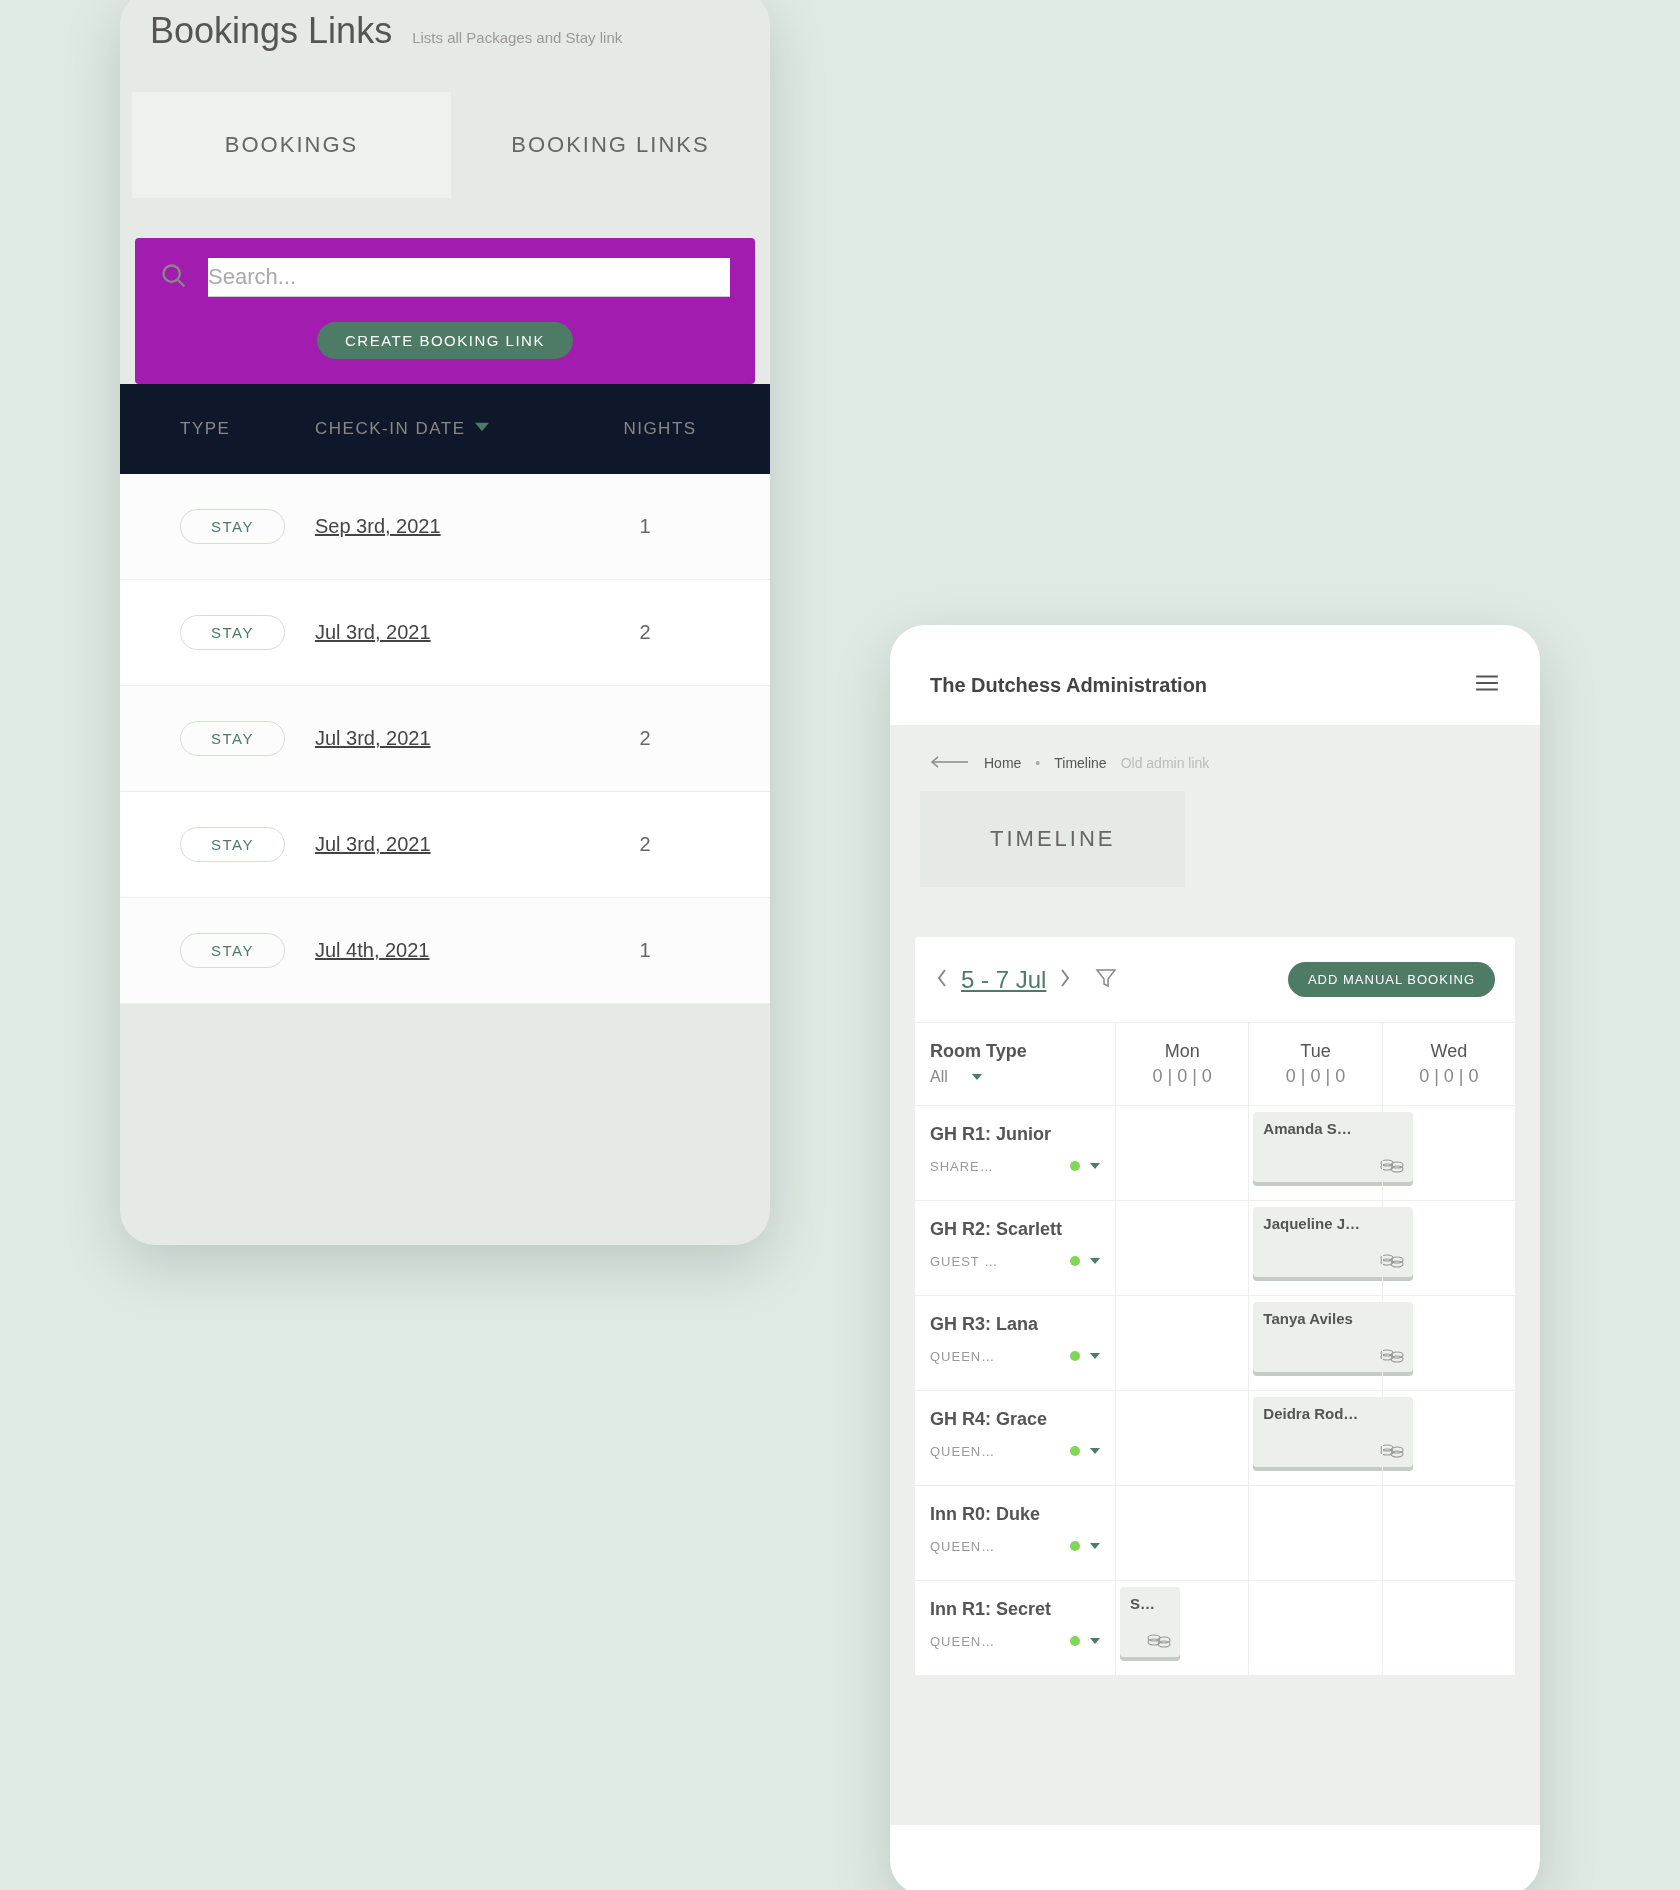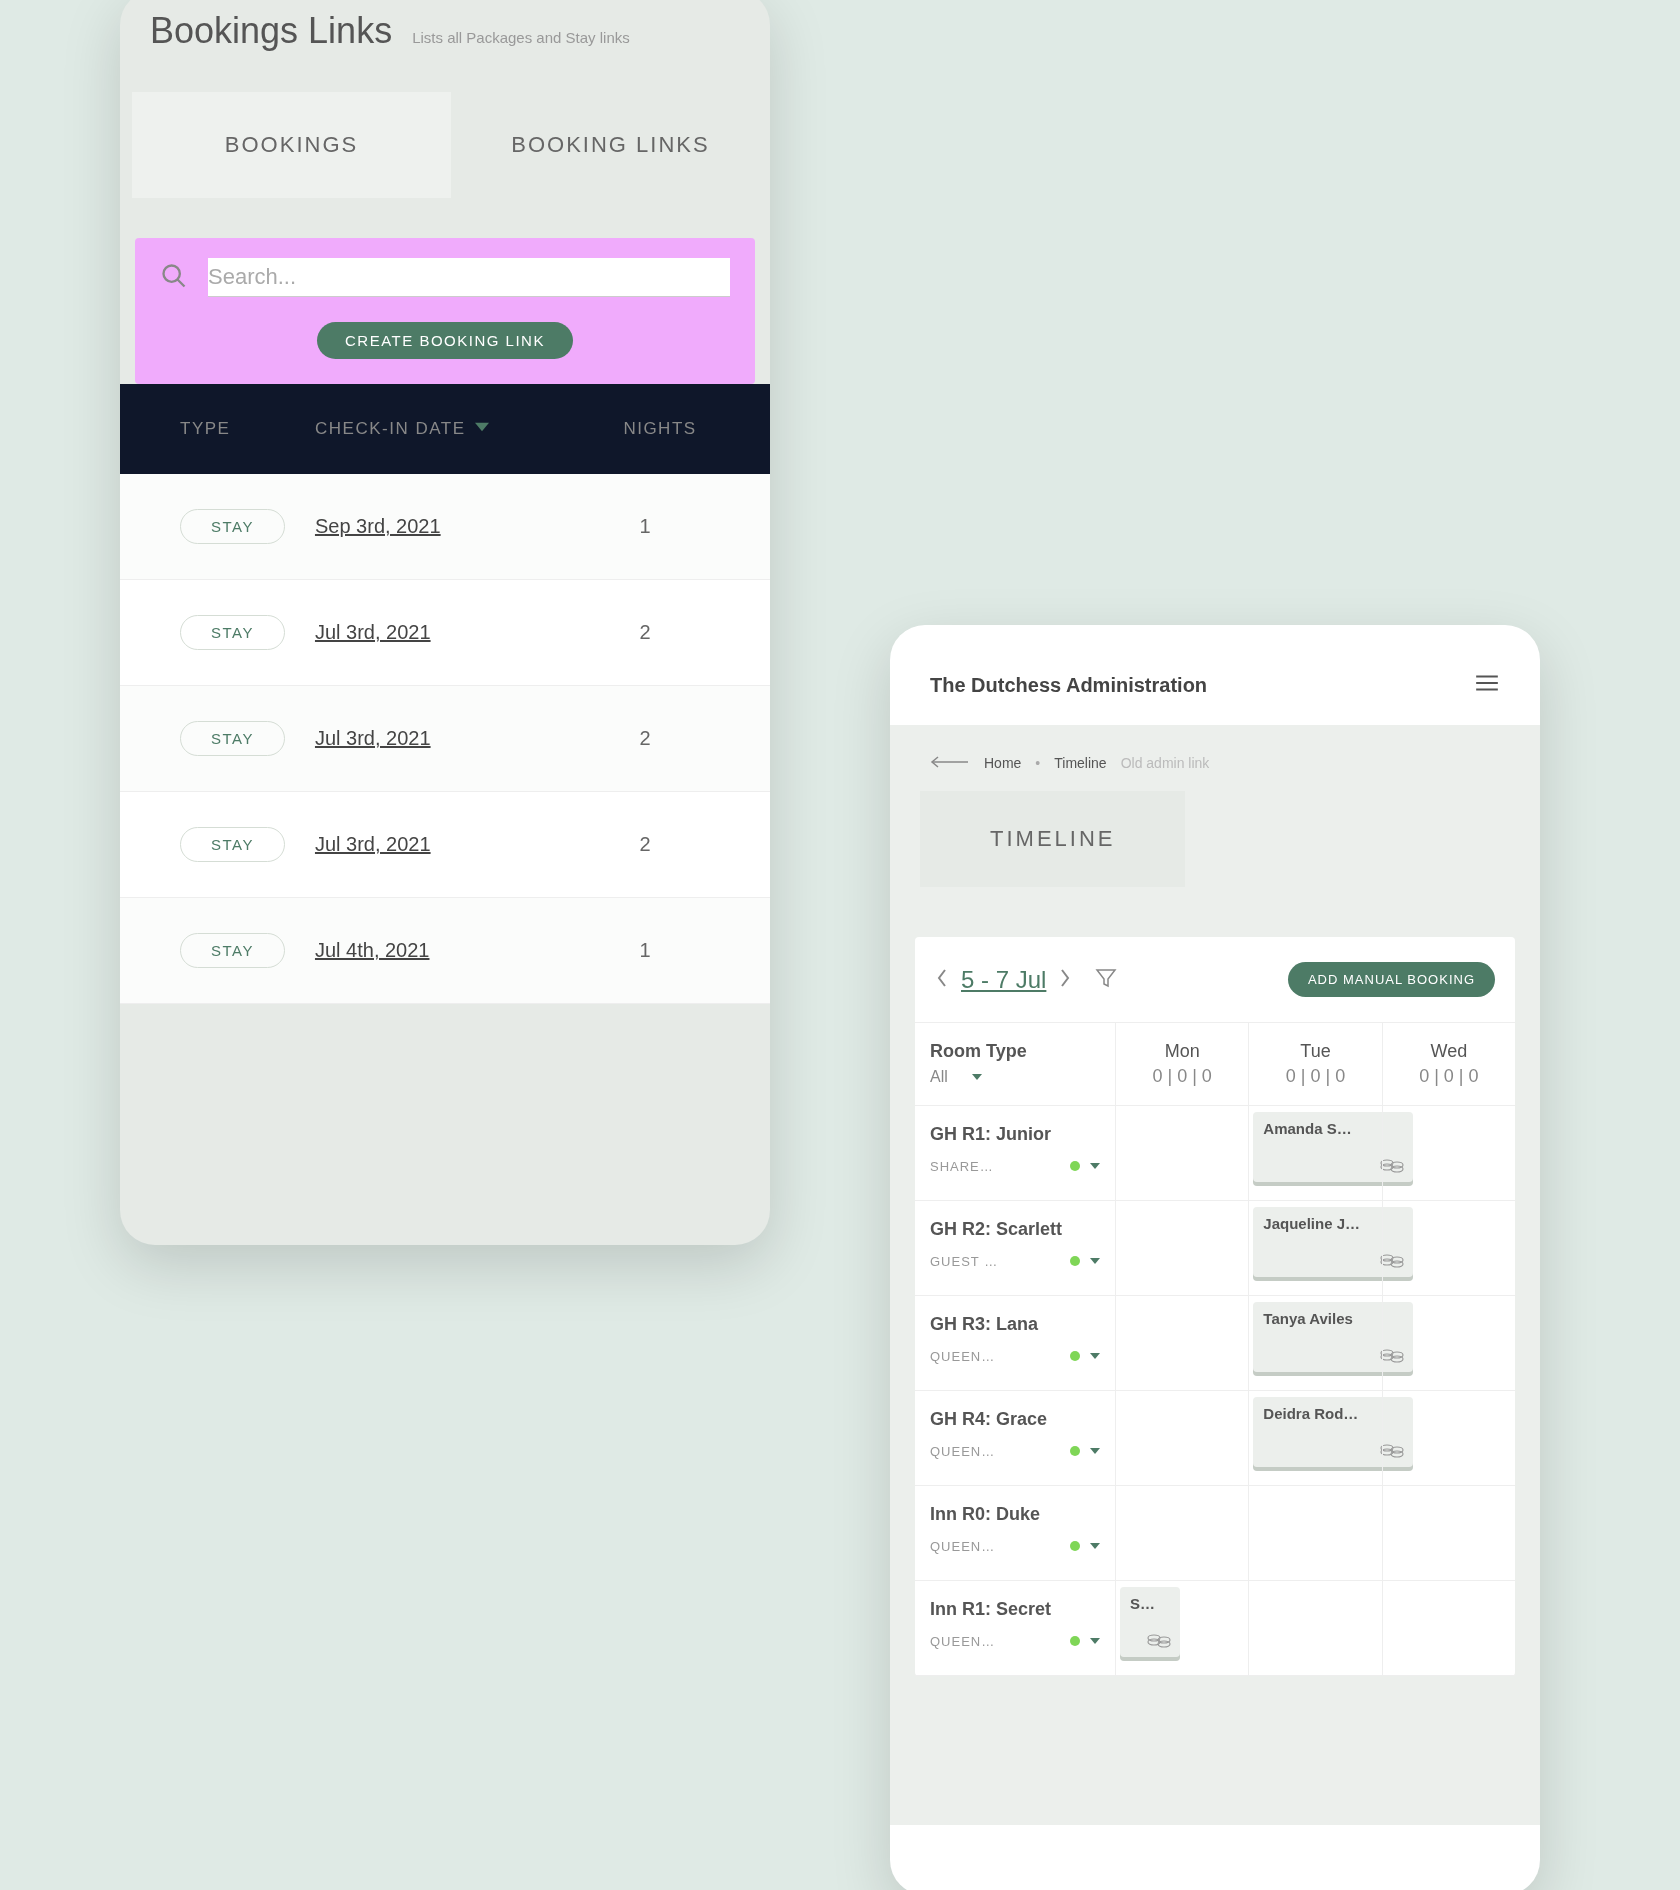--- a/index.html
+++ b/index.html
@@ -56,21 +56,21 @@
   cursor: pointer;
 }
 .bl-tab.inactive {
   background: #eef1ee;
 }
 .bl-tab.active {
   background: #e6eae6;
 }
 
 .bl-searchbox {
-  background: #f0abfc;
+  background: #a21caf;
   margin: 40px 15px 0;
   padding: 20px 25px 25px;
   border-radius: 4px;
 }
 .bl-search-row {
   display: flex;
   align-items: center;
   gap: 20px;
 }
 .bl-search-icon svg {
@@ -329,21 +329,21 @@
 }
 .tr-booking .coins svg { width: 26px; height: 20px; }
 
 </style>
 </head>
 <body>
 
 <div class="phone-left">
   <div class="bl-header">
     <div class="bl-title">Bookings Links</div>
-    <div class="bl-sub">Lists all Packages and Stay links</div>
+    <div class="bl-sub">Lists all Packages and Stay link</div>
   </div>
   <div class="bl-tabs">
     <div class="bl-tab inactive">BOOKINGS</div>
     <div class="bl-tab active">BOOKING LINKS</div>
   </div>
   <div class="bl-searchbox">
     <div class="bl-search-row">
       <span class="bl-search-icon">
         <svg viewBox="0 0 24 24">
             <circle cx="10" cy="10" r="7"></circle>

